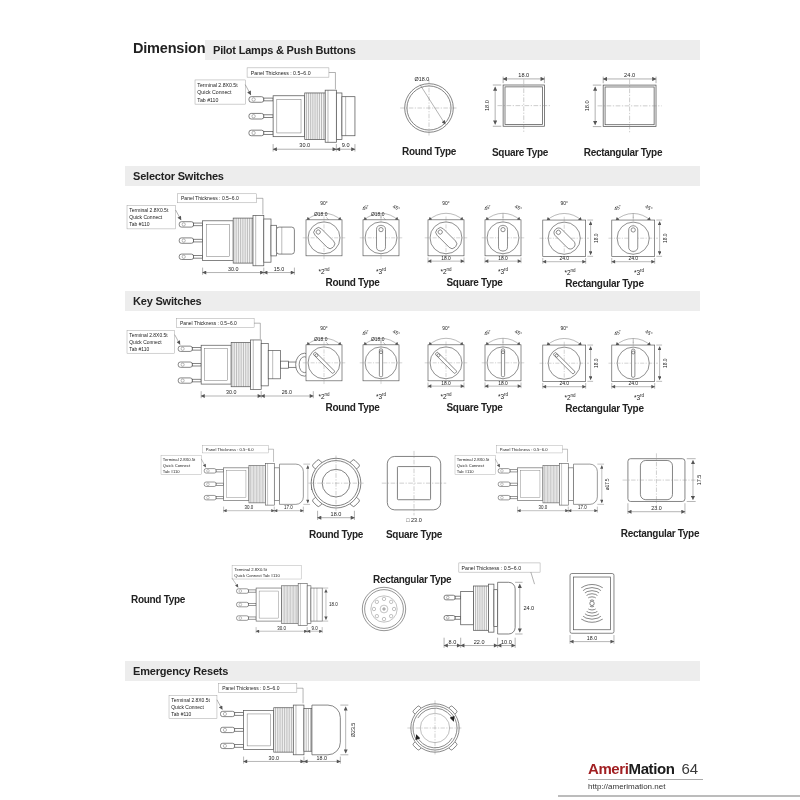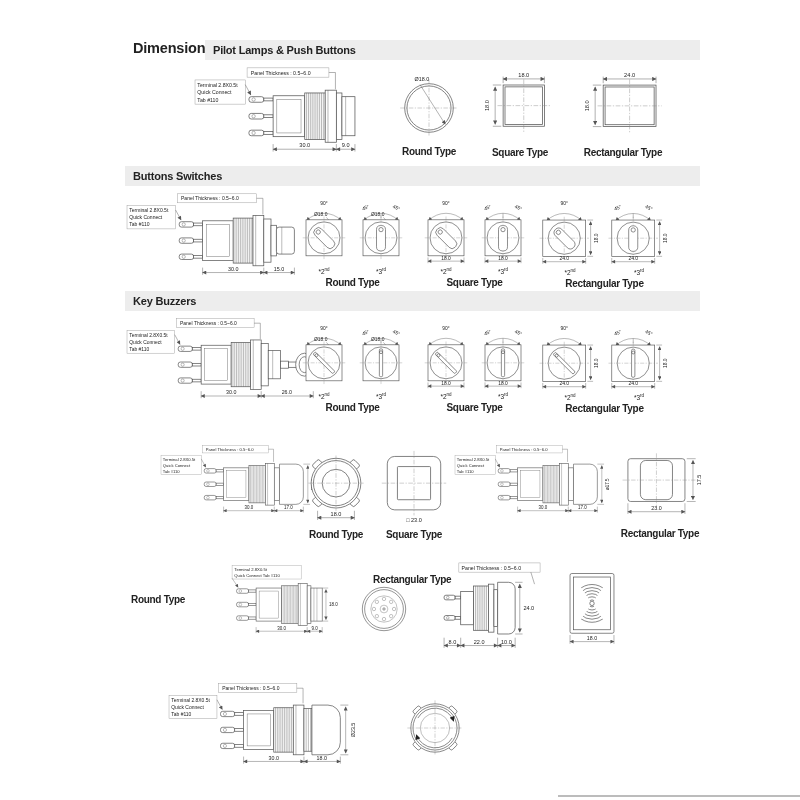--- a/index.html
+++ b/index.html
@@ -203,21 +203,21 @@
       <text x="60" y="7" text-anchor="middle">24.0</text>
       <path class="dl" d="M30 16H21 M30 60H21"></path>
           <path class="dl" d="M23.5 18V58" marker-start="url(#mA)" marker-end="url(#mA)"></path>
       <text transform="rotate(-90 15 38)" x="15" y="40" text-anchor="middle">18.0</text>
     </svg>
     <div class="tlabel">Rectangular Type</div>
   </div>
 </div>
 
 <div class="bar" style="left:125px;top:166px;width:575px">
-      <span>Buttons Switches</span>
+      <span>Selector Switches</span>
     </div>
 
 <div class="row" style="top:188px;height:100px">
   <div class="blk" style="left:2px;top:4px">
     <svg viewBox="0 0 200 96" width="180">
       <rect class="bx" x="56" y="2" width="88" height="10"></rect>
           <text class="t5" x="60" y="9.4">Panel Thickness : 0.5~6.0</text>
       <path class="dl" d="M144 7 H151 V25"></path>
       <rect class="bx" x="0" y="15" width="54" height="26"></rect>
       <text class="t5" x="2.5" y="22.3">Terminal 2.8X0.5t</text>
@@ -326,21 +326,21 @@
           <text transform="rotate(-90 72 56)" x="72" y="58" text-anchor="middle">18.0</text>
         </svg>
         <div class="pos"><span>*3</span><sup>rd</sup></div>
       </div>
     </div>
     <div class="tlabel">Rectangular Type</div>
   </div>
 </div>
 
 <div class="bar" style="left:125px;top:291px;width:575px">
-      <span>Key Buzzers</span>
+      <span>Key Switches</span>
     </div>
 
 <div class="row" style="top:313px;height:100px">
   <div class="blk" style="left:2px;top:4px">
     <svg viewBox="0 0 222 96" width="196">
       <rect class="bx" x="56" y="2" width="88" height="10"></rect>
           <text class="t5" x="60" y="9.4">Panel Thickness : 0.5~6.0</text>
       <path class="dl" d="M144 7 H151 V25"></path>
       <rect class="bx" x="0" y="15" width="54" height="26"></rect>
       <text class="t5" x="2.5" y="22.3">Terminal 2.8X0.5t</text>
@@ -625,20 +625,23 @@
             <circle cx="33" cy="38" r="21.5" stroke="#111" stroke-width="1.4"></circle>
       </g>
       <circle class="wf" cx="33" cy="38" r="2.5" stroke="#111"></circle>
       <path class="dl" d="M8 74V84 M58 74V84"></path>
           <path class="dl" d="M8 81.5H58" marker-start="url(#mA)" marker-end="url(#mA)"></path>
       <text x="33" y="79.5" text-anchor="middle">18.0</text>
     </svg>
   </div>
 </div>
 
+<div class="bar" style="left:125px;top:661px;width:575px">
+      <span>Emergency Resets</span>
+    </div>
 
 <div class="row" style="top:682px;height:100px">
   <div class="blk" style="left:44px;top:0px">
     <svg viewBox="0 0 214 96" width="190">
       <rect class="bx" x="56" y="2" width="88" height="10"></rect>
           <text class="t5" x="60" y="9.4">Panel Thickness : 0.5~6.0</text>
       <path class="dl" d="M144 7 H151 V24"></path>
       <rect class="bx" x="0" y="15" width="54" height="26"></rect>
       <text class="t5" x="2.5" y="22.3">Terminal 2.8X0.5t</text>
       <text class="t5" x="2.5" y="30.3">Quick Connect</text>
@@ -664,15 +667,19 @@
       <circle class="wf" cx="44" cy="44" r="28"></circle>
           <circle cx="44" cy="44" r="25.5"></circle>
           <circle class="thin" cx="44" cy="44" r="17"></circle>
       <path class="cl" d="M12 44H76 M44 12V76"></path>
       <path d="M24.1 32.5 A23 23 0 0 1 65.6 36.1" stroke="#222" stroke-width="1.6" marker-end="url(#mB)"></path>
       <path d="M63.9 55.5 A23 23 0 0 1 22.4 51.9" stroke="#222" stroke-width="1.6" marker-end="url(#mB)"></path>
     </svg>
   </div>
 </div>
 
+<div class="footer">
+  <div class="brand"><span class="bred">Ameri</span><span class="bdark">Mation</span><span class="bnum">64</span></div>
+  <div class="furl">http://amerimation.net</div>
+</div>
 <div class="botline"></div>
 
 </div>
 
 </body></html>

